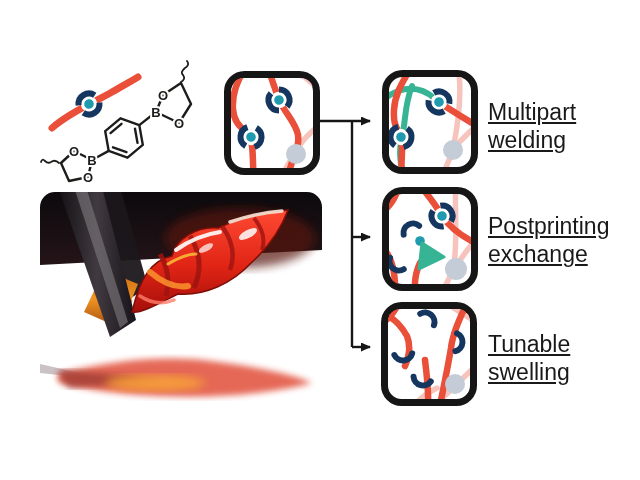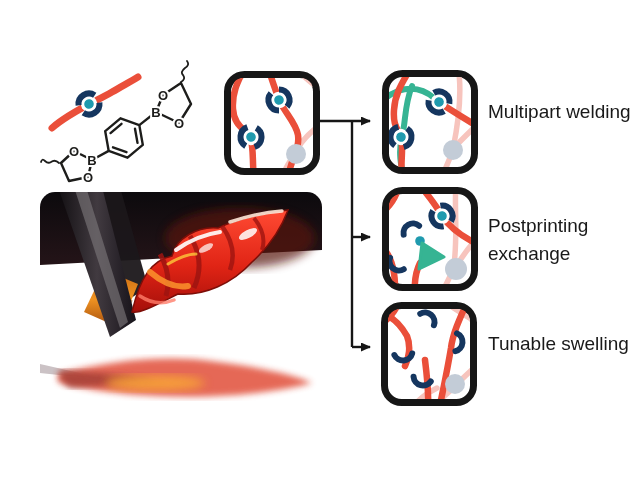--- a/index.html
+++ b/index.html
@@ -1,20 +1,20 @@
 <!DOCTYPE html>
 <html style="--strand-red: #ea4f3a; --strand-pink: #f7c4bd; --crosslink-navy: #15365f; --crosslink-teal: #1f9aae; --new-strand-green: #36b493; --free-unit-gray: #c3ccd7; --box-border: #161616; --arrow: #161616; --bond: #1d1d1b; --text: #191919; --print-red: #e02415; --print-orange: #f09322;"><head>
 <meta charset="utf-8">
 <style>
   html,body{margin:0;padding:0;background:#fff;}
   .canvas{position:relative;width:640px;height:480px;background:#fff;overflow:hidden;
           font-family:"Liberation Sans",sans-serif;}
   .abs{position:absolute;}
-  .caption{position:absolute;left:488px;width:150px;font-size:19px;line-height:28px;
-           color:var(--text,#191919);letter-spacing:0;}
+  .caption{position:absolute;left:488px;width:150px;font-size:23px;line-height:28px;
+           color:var(--text,#191919);letter-spacing:0;text-decoration:underline;}
   
   .strand-red{stroke:var(--strand-red,#ea4f3a);fill:none;stroke-linecap:round;}
   .strand-pink{stroke:var(--strand-pink,#f7c4bd);fill:none;stroke-linecap:round;}
   .strand-green{stroke:var(--new-strand-green,#36b493);fill:none;stroke-linecap:round;}
   .stroke-navy{stroke:var(--crosslink-navy,#15365f);}
   .fill-teal{fill:var(--crosslink-teal,#1f9aae);}
   .fill-gray{fill:var(--free-unit-gray,#c3ccd7);}
   .fill-green{fill:var(--new-strand-green,#36b493);stroke:var(--new-strand-green,#36b493);
               stroke-width:3;stroke-linejoin:round;}
   .box-rect{fill:#fff;stroke:var(--box-border,#161616);stroke-width:7;}

